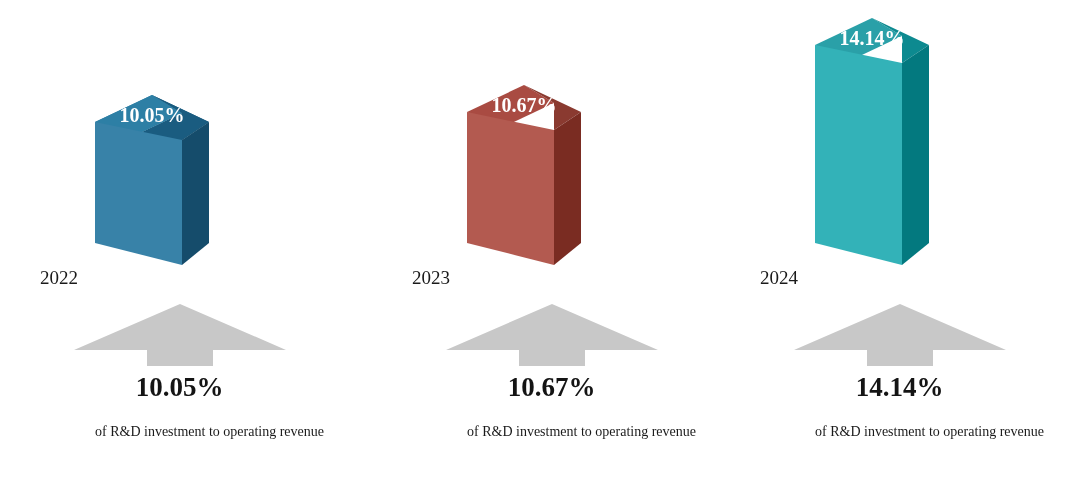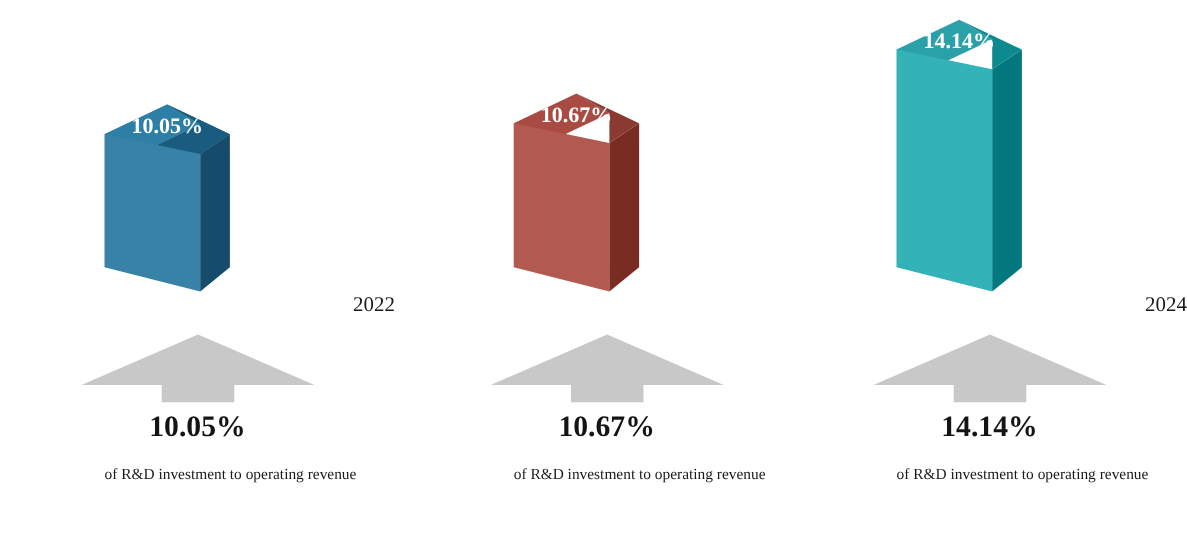--- a/index.html
+++ b/index.html
@@ -54,25 +54,26 @@
     text-align: center;
     line-height: 1;
   }
 
   
   .year-label {
     position: absolute;
     width: 359px;
     left: 0;
     top: 268px;
-    text-align: right;
+    text-align: left;
     font-size: 19px;
     color: #1a1a1a;
     font-family: "Liberation Serif", "DejaVu Serif", serif;
     line-height: 1.1;
+    padding-left: 40px;
   }
 
   
   .arrow-wrap {
     position: absolute;
     left: 0;
     top: 300px;
     width: 359px;
     height: 72px;
   }
@@ -150,20 +151,21 @@
     <div class="bar-wrap">
       <svg class="bar-svg" width="359" height="270" viewBox="0 0 359 270">
         <polygon points="95,112 152,85 182,103 125,130" fill="#a94b42"></polygon>
         <polygon points="152,85 209,112 182,130 182,103" fill="#8a3a30"></polygon>
         <polygon points="95,112 182,130 182,265 95,243" fill="#b35a50"></polygon>
         <polygon points="182,130 209,112 209,243 182,265" fill="#7a2c22"></polygon>
       </svg>
       <div class="bar-value" style="left:95px; top:95px; width:114px;">10.67%</div>
     </div>
 
+    <div class="year-label">2023</div>
 
     <div class="arrow-wrap">
       <svg class="arrow-svg" width="220" height="66" viewBox="0 0 220 66">
         <polygon points="110,4 216,50 143,50 143,66 77,66 77,50 4,50" fill="#c8c8c8"></polygon>
       </svg>
     </div>
 
     <div class="big-percent">10.67%</div>
 
     <div class="caption">of R&amp;D investment to operating revenue</div>

